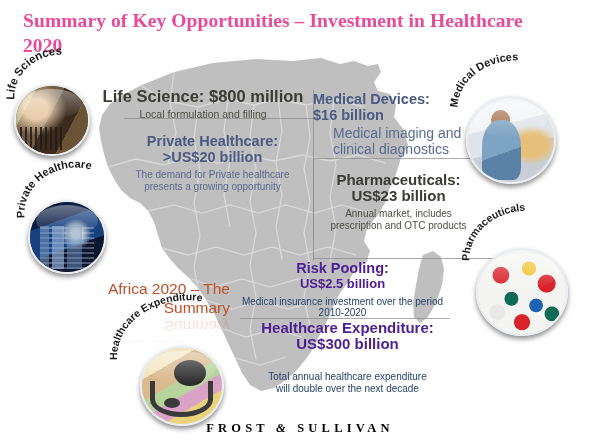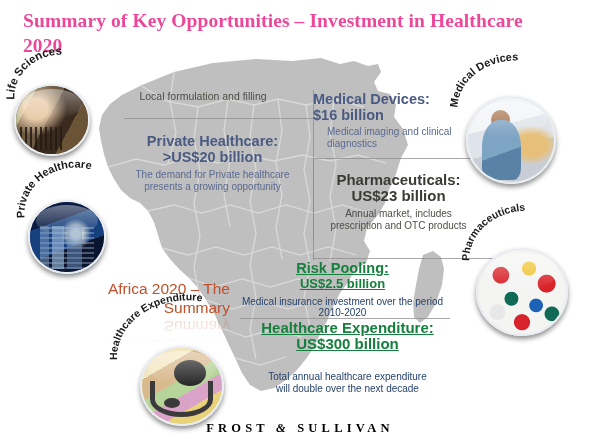--- a/index.html
+++ b/index.html
@@ -24,21 +24,21 @@
 
   
   .blk{position:absolute;}
   .hd{font-weight:bold;line-height:1.08;}
   .sub{line-height:1.12;}
 
   .hd-dark{color:#3B3B36;}
   .sub-dark{color:#4E4E47;}
   .hd-steel{color:#4A5A82;}
   .sub-steel{color:#5A6A90;}
-  .hd-navy{color:#15803d;text-decoration:underline;}
+  .hd-navy{color:#4c1d95;}
   .sub-navy{color:#27436E;}
 
   
   .ln{position:absolute;background:#8c8c8c;opacity:.75;}
   .lnv{width:1px;}
   .lnh{height:1px;}
 
   
   .africa{
     position:absolute;left:55px;top:279px;width:175px;
@@ -196,33 +196,34 @@
   </div>
 
   <div class="ln lnh" style="left:124px;top:118px;width:190px;"></div>
   <div class="ln lnv" style="left:313px;top:90px;height:150px;"></div>
   <div class="ln lnh" style="left:313px;top:158px;width:200px;"></div>
   <div class="ln lnv" style="left:313px;top:158px;height:102px;"></div>
   <div class="ln lnh" style="left:313px;top:258px;width:200px;"></div>
   <div class="ln lnh" style="left:240px;top:318px;width:210px;"></div>
 
   <div class="blk" style="left:92px;top:88px;width:222px;text-align:center;">
+    <div class="hd hd-dark" style="font-size:16.5px;">Life Science: $800 million</div>
     <div class="sub sub-dark" style="font-size:10.5px;margin-top:3px;">Local formulation and filling</div>
   </div>
 
   <div class="blk" style="left:110px;top:134px;width:205px;text-align:center;">
     <div class="hd hd-steel" style="font-size:14.5px;">Private Healthcare:</div>
     <div class="hd hd-steel" style="font-size:14.5px;">&gt;US$20 billion</div>
     <div class="sub sub-steel" style="font-size:10px;margin-top:4px;padding:0 16px;">The demand for Private healthcare presents a growing opportunity</div>
   </div>
 
   <div class="blk" style="left:313px;top:92px;width:172px;">
     <div class="hd hd-steel" style="font-size:14.5px;">Medical Devices:</div>
     <div class="hd hd-steel" style="font-size:14.5px;">$16 billion</div>
-    <div class="sub sub-steel" style="font-size:10px;margin-top:3px;padding:0 14px;">Medical imaging and clinical diagnostics</div>
+    <div class="sub sub-steel" style="font-size:14px;margin-top:3px;padding:0 20px;">Medical imaging and clinical diagnostics</div>
   </div>
 
   <div class="blk" style="left:306px;top:172px;width:185px;text-align:center;">
     <div class="hd hd-dark" style="font-size:15px;">Pharmaceuticals:</div>
     <div class="hd hd-dark" style="font-size:15px;">US$23 billion</div>
     <div class="sub sub-dark" style="font-size:10px;margin-top:4px;padding:0 14px;">Annual market, includes prescription and OTC products</div>
   </div>
 
   <div class="blk" style="left:240px;top:261px;width:205px;text-align:center;">
     <div class="hd hd-navy" style="font-size:14.5px;">Risk Pooling:</div>

